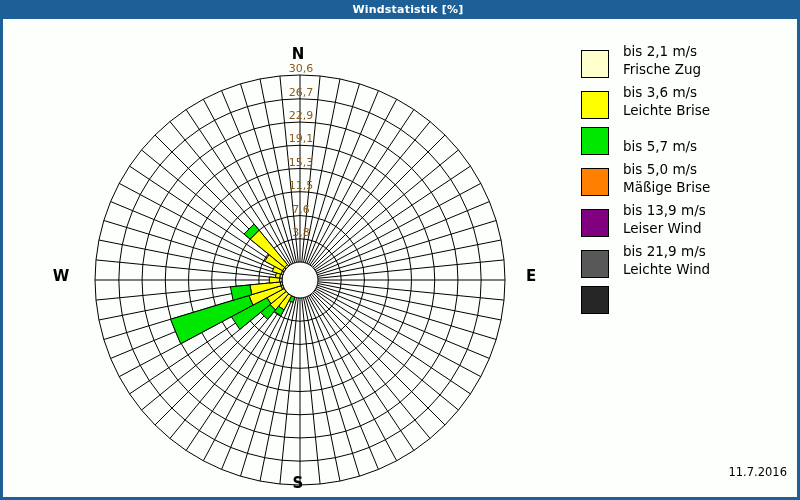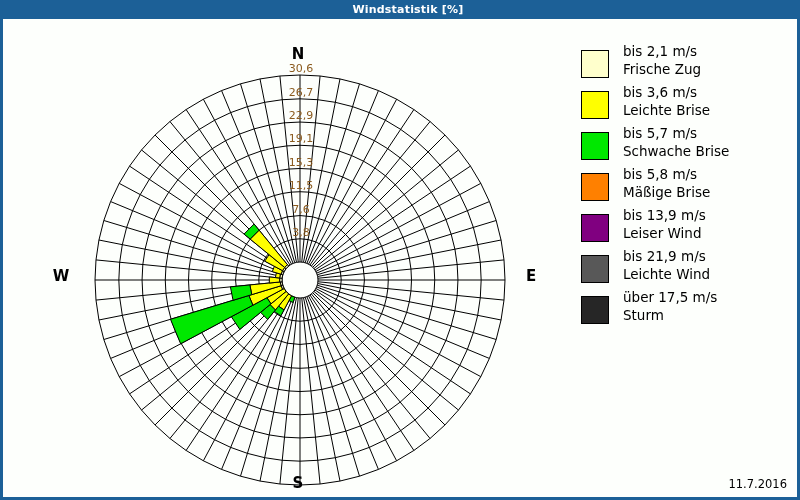--- a/index.html
+++ b/index.html
@@ -42,21 +42,21 @@
   }
   .leg-row{
     display:flex;align-items:flex-end;margin-bottom:6px;
   }
   .leg-swatch{
     width:26px;height:26px;border:1px solid #000;
     margin-right:14px;flex:0 0 auto;margin-top:2px;
   }
   .leg-txt{font-size:13.5px;color:#000;line-height:17.5px;}
   #datestamp{
-    position:absolute;right:10px;bottom:6px;
+    position:absolute;right:10px;bottom:18px;
     font-size:11.5px;color:#000;
   }
 </style>
 </head>
 <body>
 
 <div id="app">
 
   <div id="titlebar">
     <span>Windstatistik [%]</span>
@@ -197,49 +197,44 @@
           <div class="leg-swatch" style="background: rgb(255, 255, 0);"></div>
           <div class="leg-txt">
             <div>bis 3,6 m/s</div>
             <div>Leichte Brise</div>
           </div>
         </div>
         <div class="leg-row">
           <div class="leg-swatch" style="background: rgb(0, 232, 0);"></div>
           <div class="leg-txt">
             <div>bis 5,7 m/s</div>
-            <div>Schwache Brise</div>
           </div>
         </div>
         <div class="leg-row">
           <div class="leg-swatch" style="background: rgb(255, 128, 0);"></div>
           <div class="leg-txt">
-            <div>bis 5,8 m/s</div>
+            <div>bis 5,0 m/s</div>
             <div>Mäßige Brise</div>
           </div>
         </div>
         <div class="leg-row">
           <div class="leg-swatch" style="background: rgb(128, 0, 128);"></div>
           <div class="leg-txt">
             <div>bis 13,9 m/s</div>
             <div>Leiser Wind</div>
           </div>
         </div>
         <div class="leg-row">
           <div class="leg-swatch" style="background: rgb(88, 88, 88);"></div>
           <div class="leg-txt">
             <div>bis 21,9 m/s</div>
             <div>Leichte Wind</div>
           </div>
         </div>
         <div class="leg-row">
           <div class="leg-swatch" style="background: rgb(38, 38, 38);"></div>
-          <div class="leg-txt">
-            <div>über 17,5 m/s</div>
-            <div>Sturm</div>
-          </div>
         </div>
       </div>
 
     <div id="datestamp">11.7.2016</div>
 
   </div>
 </div>
 
 </body></html>

